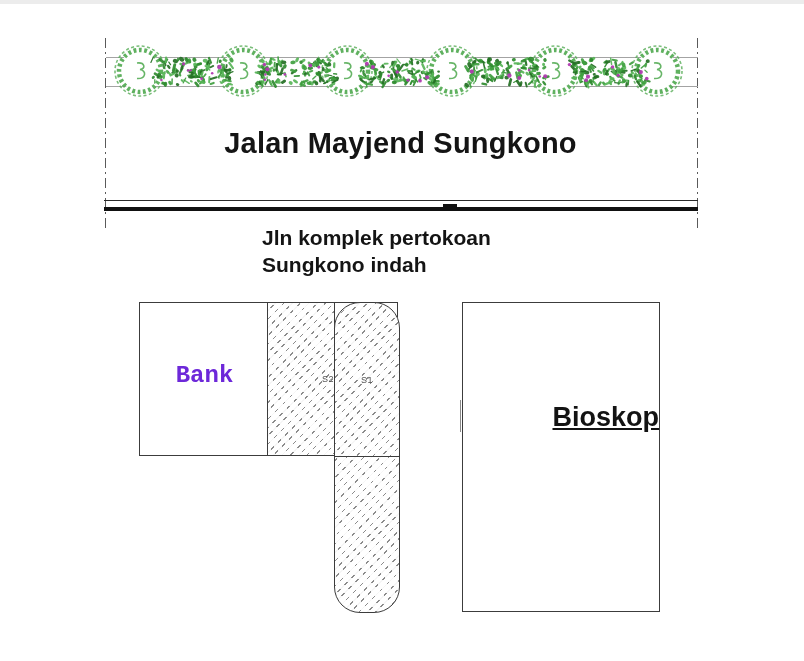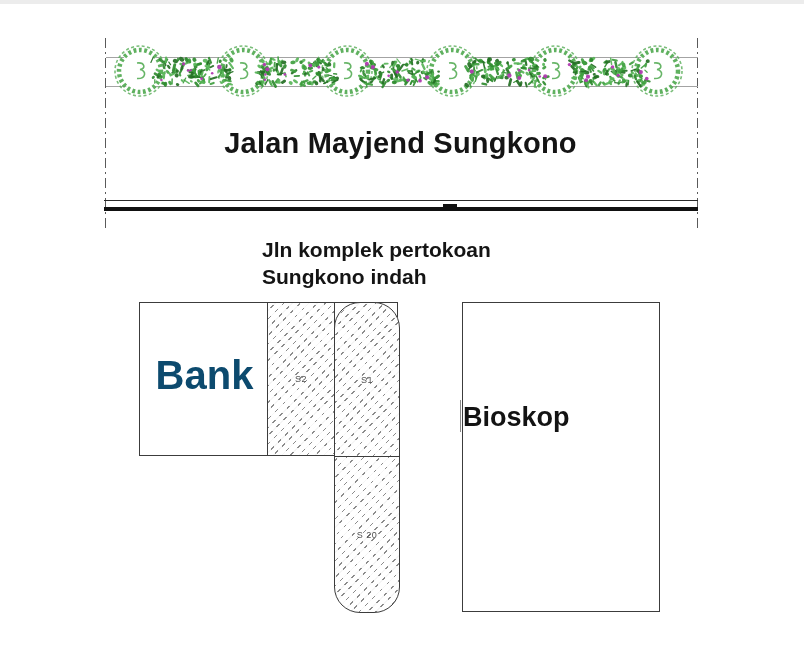--- a/index.html
+++ b/index.html
@@ -32,49 +32,49 @@
     position:absolute; left:103px; top:127px; width:595px;
     text-align:center; font-size:29px; font-weight:700; letter-spacing:.2px; color:#141414;
   }
 
   .road-thin  { position:absolute; left:104px; top:200px; width:594px; height:1px; background:#2b2b2b; }
   .road-thick { position:absolute; left:104px; top:207px; width:594px; height:4px; background:#111; }
   .road-tick  { position:absolute; left:443px; top:204px; width:14px; height:4px; background:#111; }
 
   .side-road-label {
     position:absolute; left:262px; top:224px;
-    font-size:21px; font-weight:700; line-height:27px; color:#141414;margin-top:12px;
+    font-size:21px; font-weight:700; line-height:27px; color:#141414;
   }
 
   .rect { position:absolute; border:1px solid #3c3c3c; background:#fff; }
 
   .hatch {
     background-color:#fff;
     background-image:
       repeating-linear-gradient(45deg, rgba(255,255,255,.92) 0 6px, rgba(255,255,255,0) 6px 10px),
       repeating-linear-gradient(135deg, #fff 0 4.8px, #8c8c8c 4.8px 5.9px);
   }
 
   .bank-rect   { left:139px; top:302px; width:259px; height:154px; }
   .bank-label-area {
     position:absolute; left:0; top:0; width:129px; height:100%;
     display:flex; align-items:center; justify-content:center; padding-bottom:8px;
   }
-  .bank-label { font-size:40px; font-weight:700; color:#0c4a6e; }
-
-  .s2-rect { left:267px; top:302px; width:68px; height:154px; display:flex; align-items:center; justify-content:center; }
+  .bank-label { font-size:24px; font-weight:700; color:#6d28d9;font-family:Liberation Mono, monospace; }
+
+  .s2-rect { left:267px; top:302px; width:68px; height:154px; display:flex; align-items:center; justify-content:flex-end; }
   .parcel-label { font-size:9px; font-weight:400; color:#4f4f4f; letter-spacing:.5px; }
 
   .strip-rect { left:334px; top:302px; width:66px; height:311px;border-radius:26px; }
   .s1-area  { position:absolute; left:0; top:0;    width:100%; height:153px; display:flex; align-items:center; justify-content:center; }
   .strip-divider { position:absolute; left:0; top:153px; width:100%; height:1px; background:#3c3c3c; }
   .s20-area { position:absolute; left:0; top:154px; width:100%; height:155px; display:flex; align-items:center; justify-content:center; }
 
   .bioskop-rect { left:462px; top:302px; width:198px; height:310px; }
-  .bioskop-label { position:absolute; left:0; top:99px; width:100%; text-align:left; font-size:27px; font-weight:700; color:#131313; }
+  .bioskop-label { position:absolute; left:0; top:99px; width:100%; text-align:right; font-size:27px; font-weight:700; color:#131313;text-decoration:underline; }
   .door-tick { position:absolute; left:460px; top:400px; width:1px; height:32px; background:#8a8a8a; }
 </style>
 </head>
 <body>
 
 <div class="page">
   <div class="top-bar"></div>
 
   <div class="dashdot left"></div>
   <div class="dashdot right"></div>
@@ -701,23 +701,20 @@
 
   <div class="rect hatch s2-rect">
     <span class="parcel-label">S2</span>
   </div>
 
   <div class="rect hatch strip-rect">
     <div class="s1-area">
       <span class="parcel-label">S1</span>
     </div>
     <div class="strip-divider"></div>
-    <div class="s20-area">
-      <span class="parcel-label">S 20</span>
-    </div>
   </div>
 
   <div class="rect bioskop-rect">
     <div class="bioskop-label">Bioskop</div>
   </div>
   <div class="door-tick"></div>
 
   <div class="bottom-bar"></div>
 </div>
 

